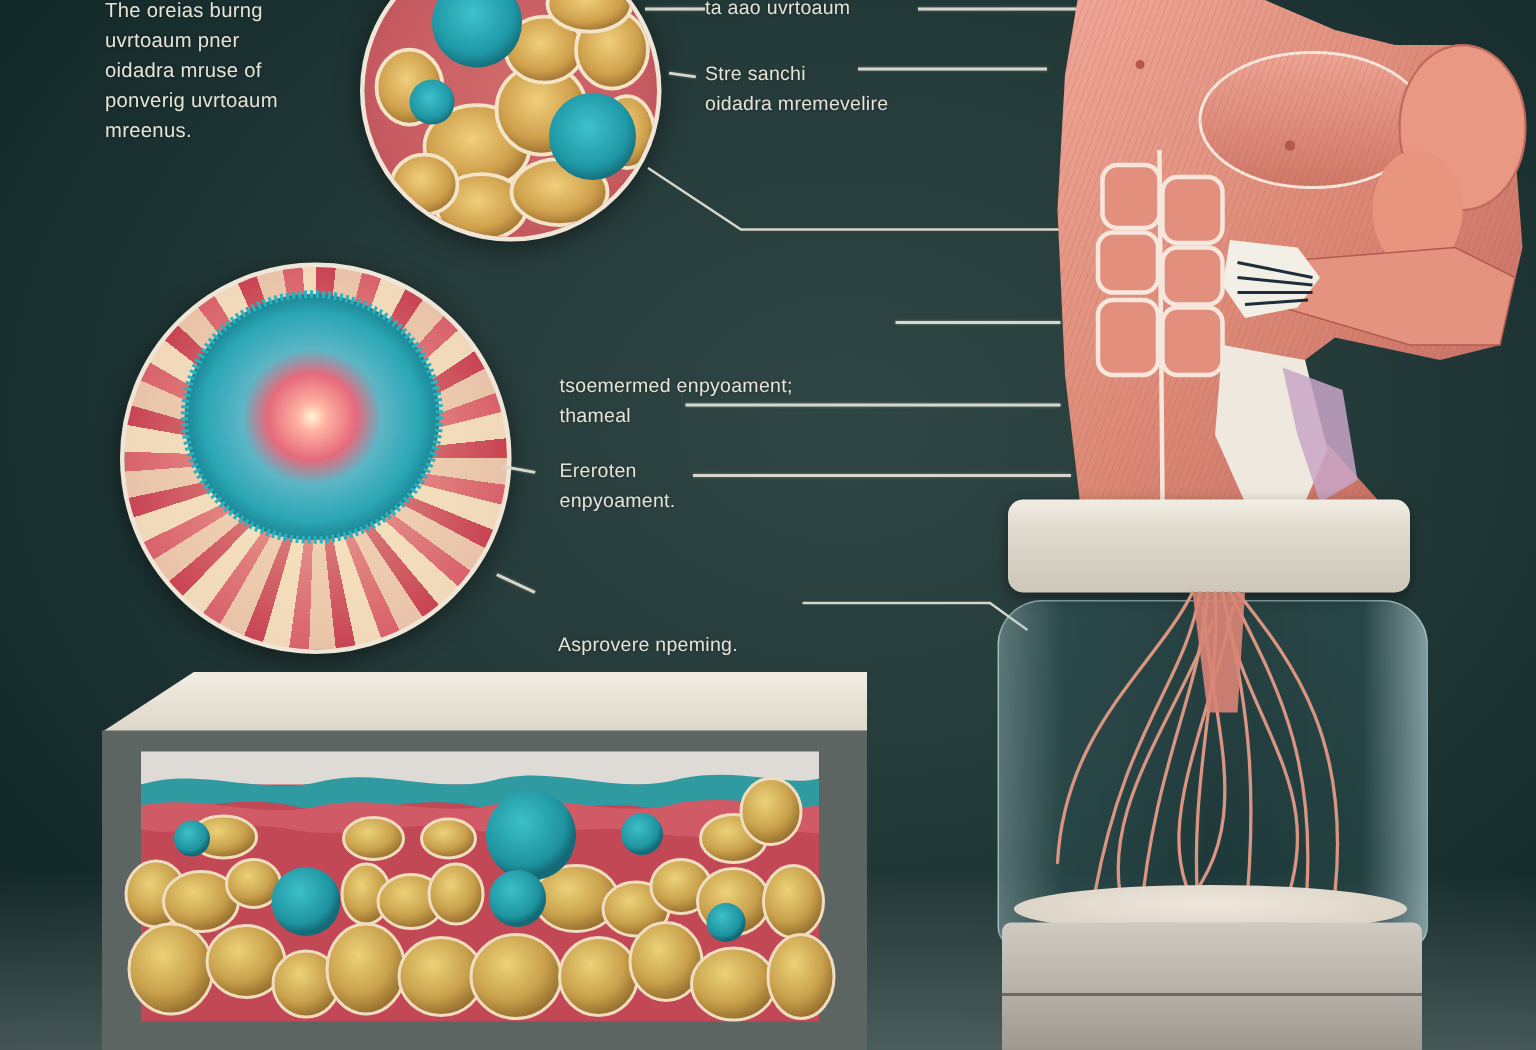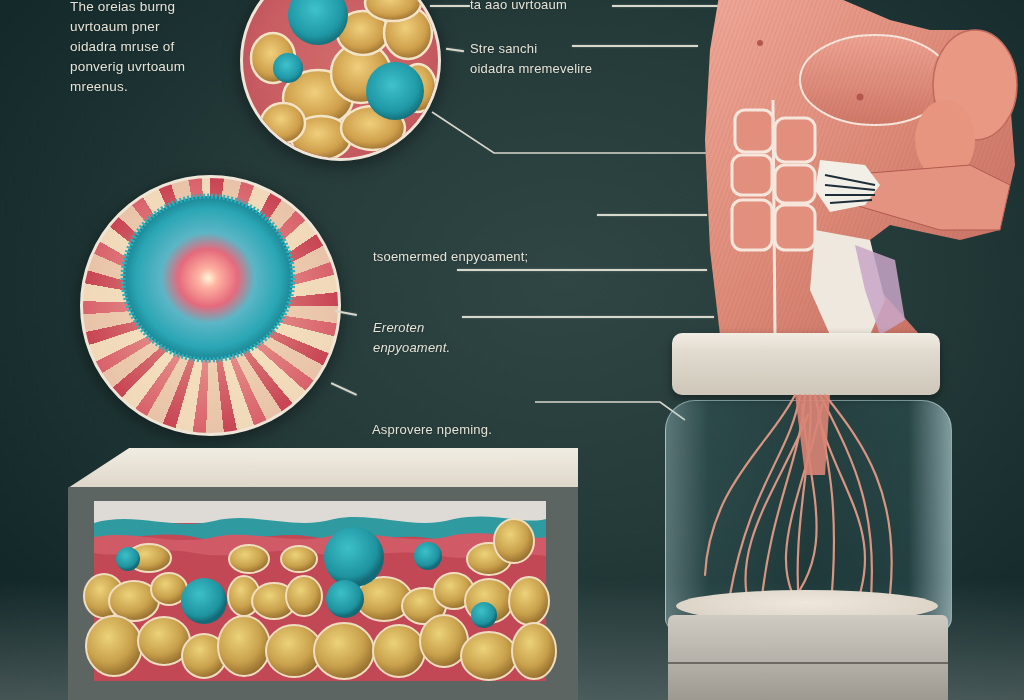--- a/index.html
+++ b/index.html
@@ -95,26 +95,27 @@
   <div>oidadra mremevelire</div>
 </div>
 <div class="leader" style="left:572px;top:45px;width:126px;"></div>
 
 <svg width="300" height="60" style="left:432px;top:108px;">
   <polyline points="0,4 62,45 282,45" fill="none" stroke="#d8d7cb" stroke-width="1.6"></polyline>
 </svg>
 
 <div class="label" style="left:373px;top:202px;margin-top:45px;">
   <div>tsoemermed enpyoament;</div>
+  <div>thameal</div>
 </div>
 <div class="leader" style="left:597px;top:214px;width:110px;"></div>
 <div class="leader" style="left:457px;top:269px;width:250px;"></div>
 
 <div class="leader" style="left:335px;top:312px;width:22px;transform:rotate(10deg);"></div>
-<div class="label" style="left:373px;top:318px;font-style:italic;">
+<div class="label" style="left:373px;top:304px;">
   <div>Ereroten</div>
   <div>enpyoament.</div>
 </div>
 <div class="leader" style="left:462px;top:316px;width:252px;"></div>
 
 <div class="leader" style="left:330px;top:388px;width:28px;transform:rotate(25deg);"></div>
 <div class="label" style="left:372px;top:393px;margin-top:27px;">
   <span>Asprovere npeming.</span>
 </div>
 <svg width="180" height="40" style="left:535px;top:396px;">

